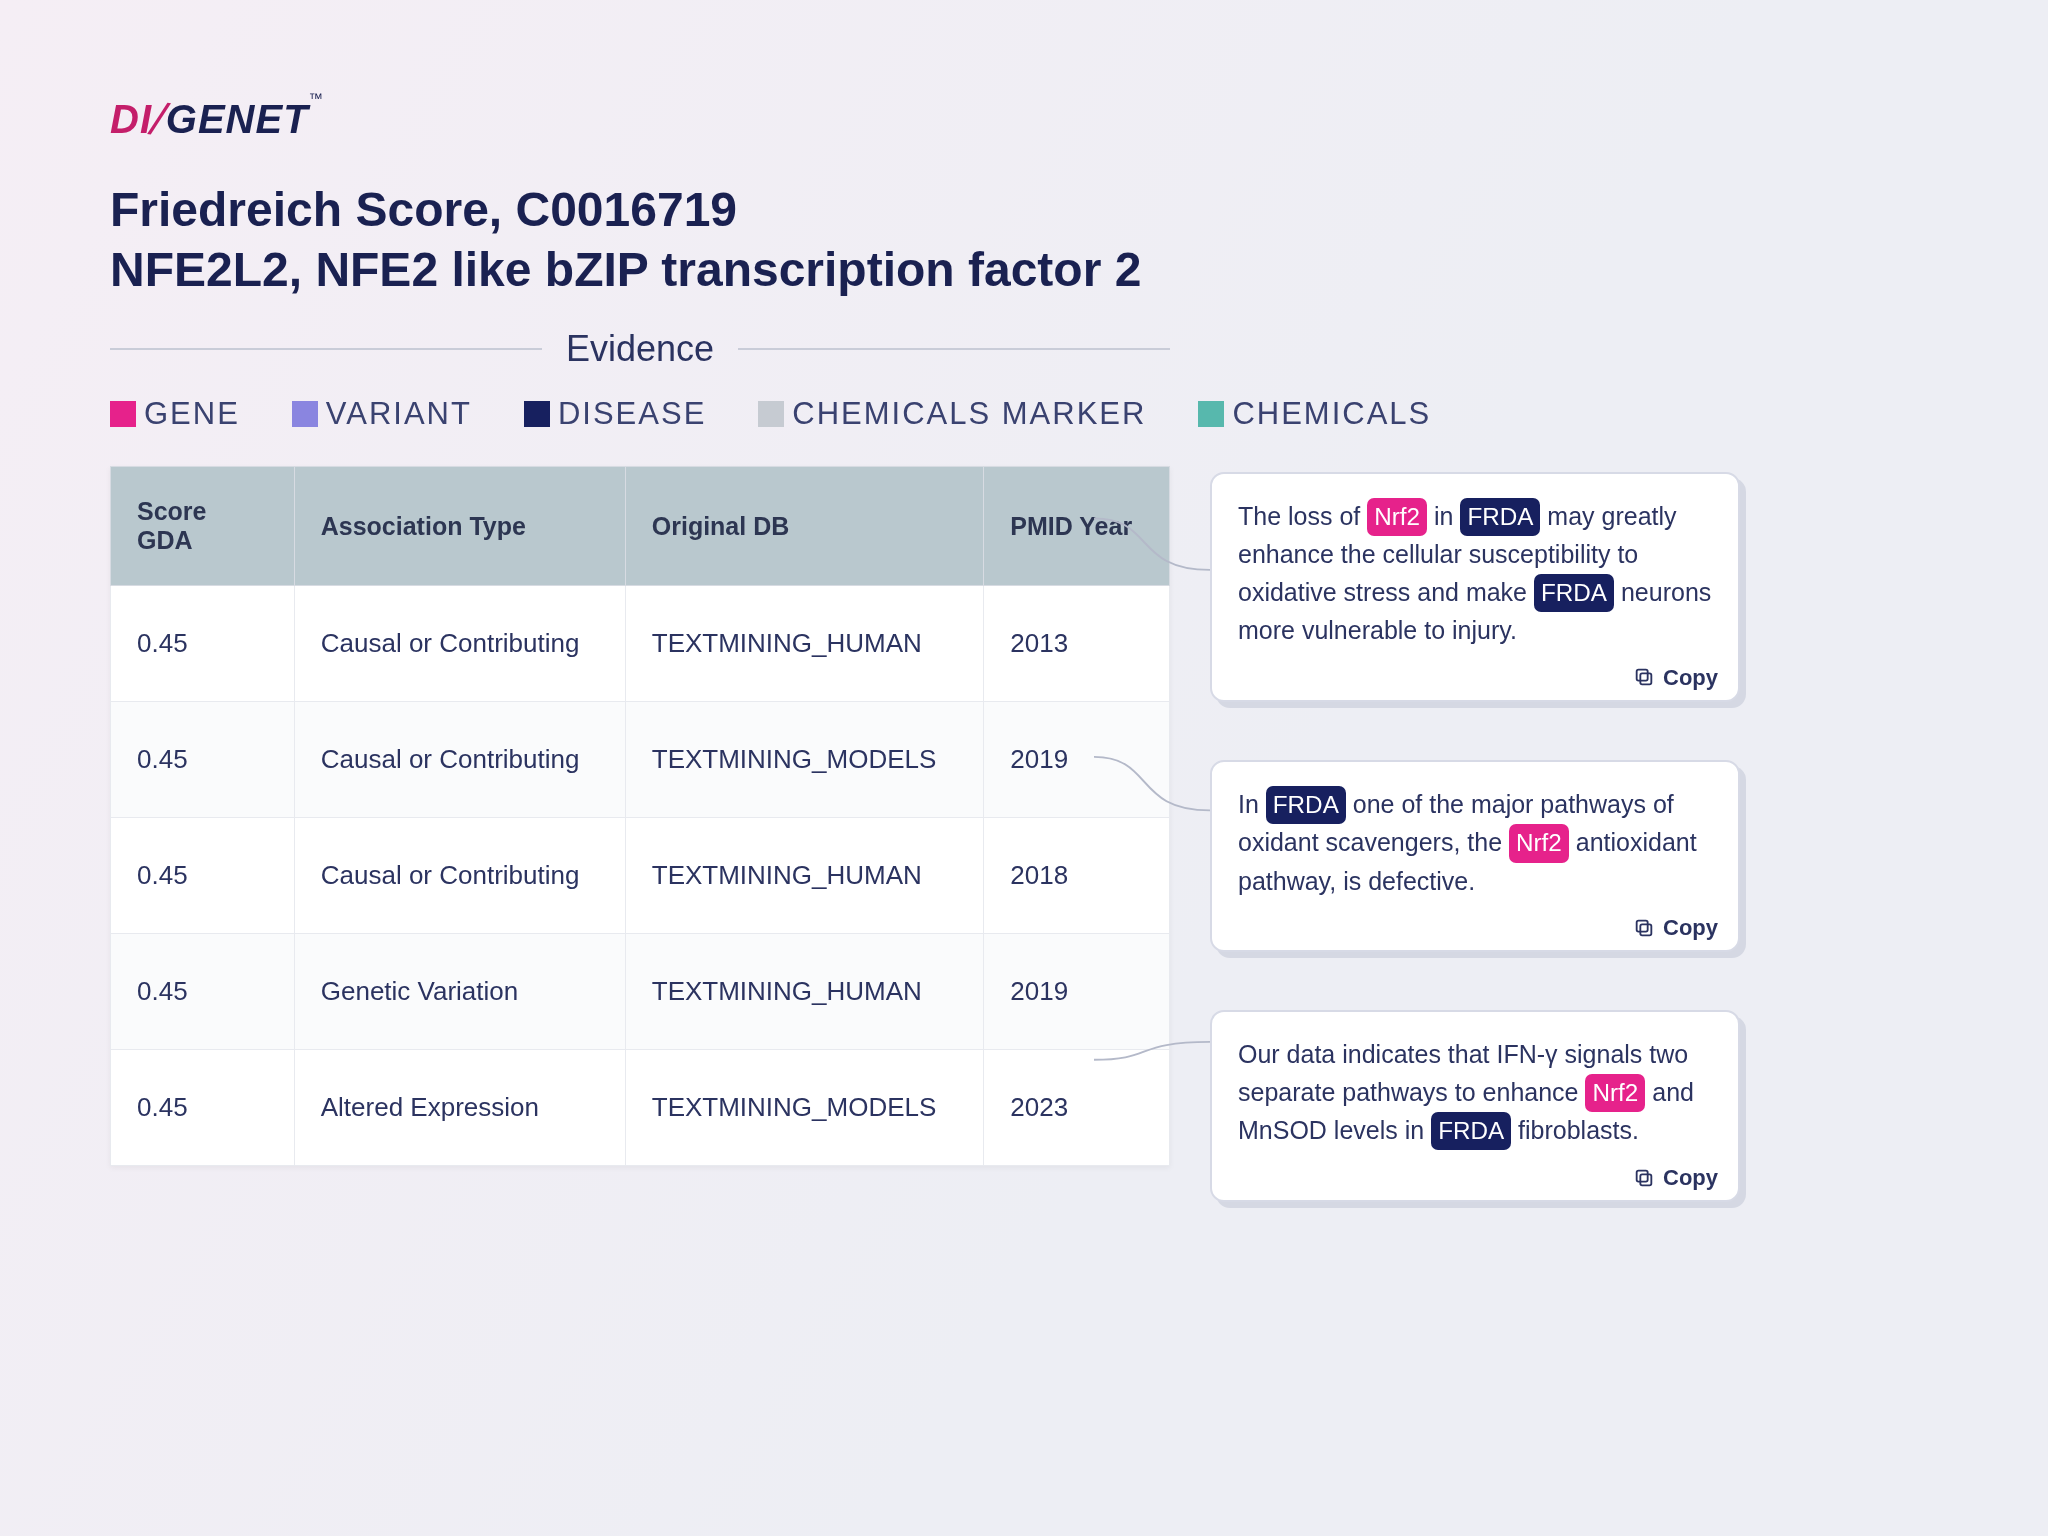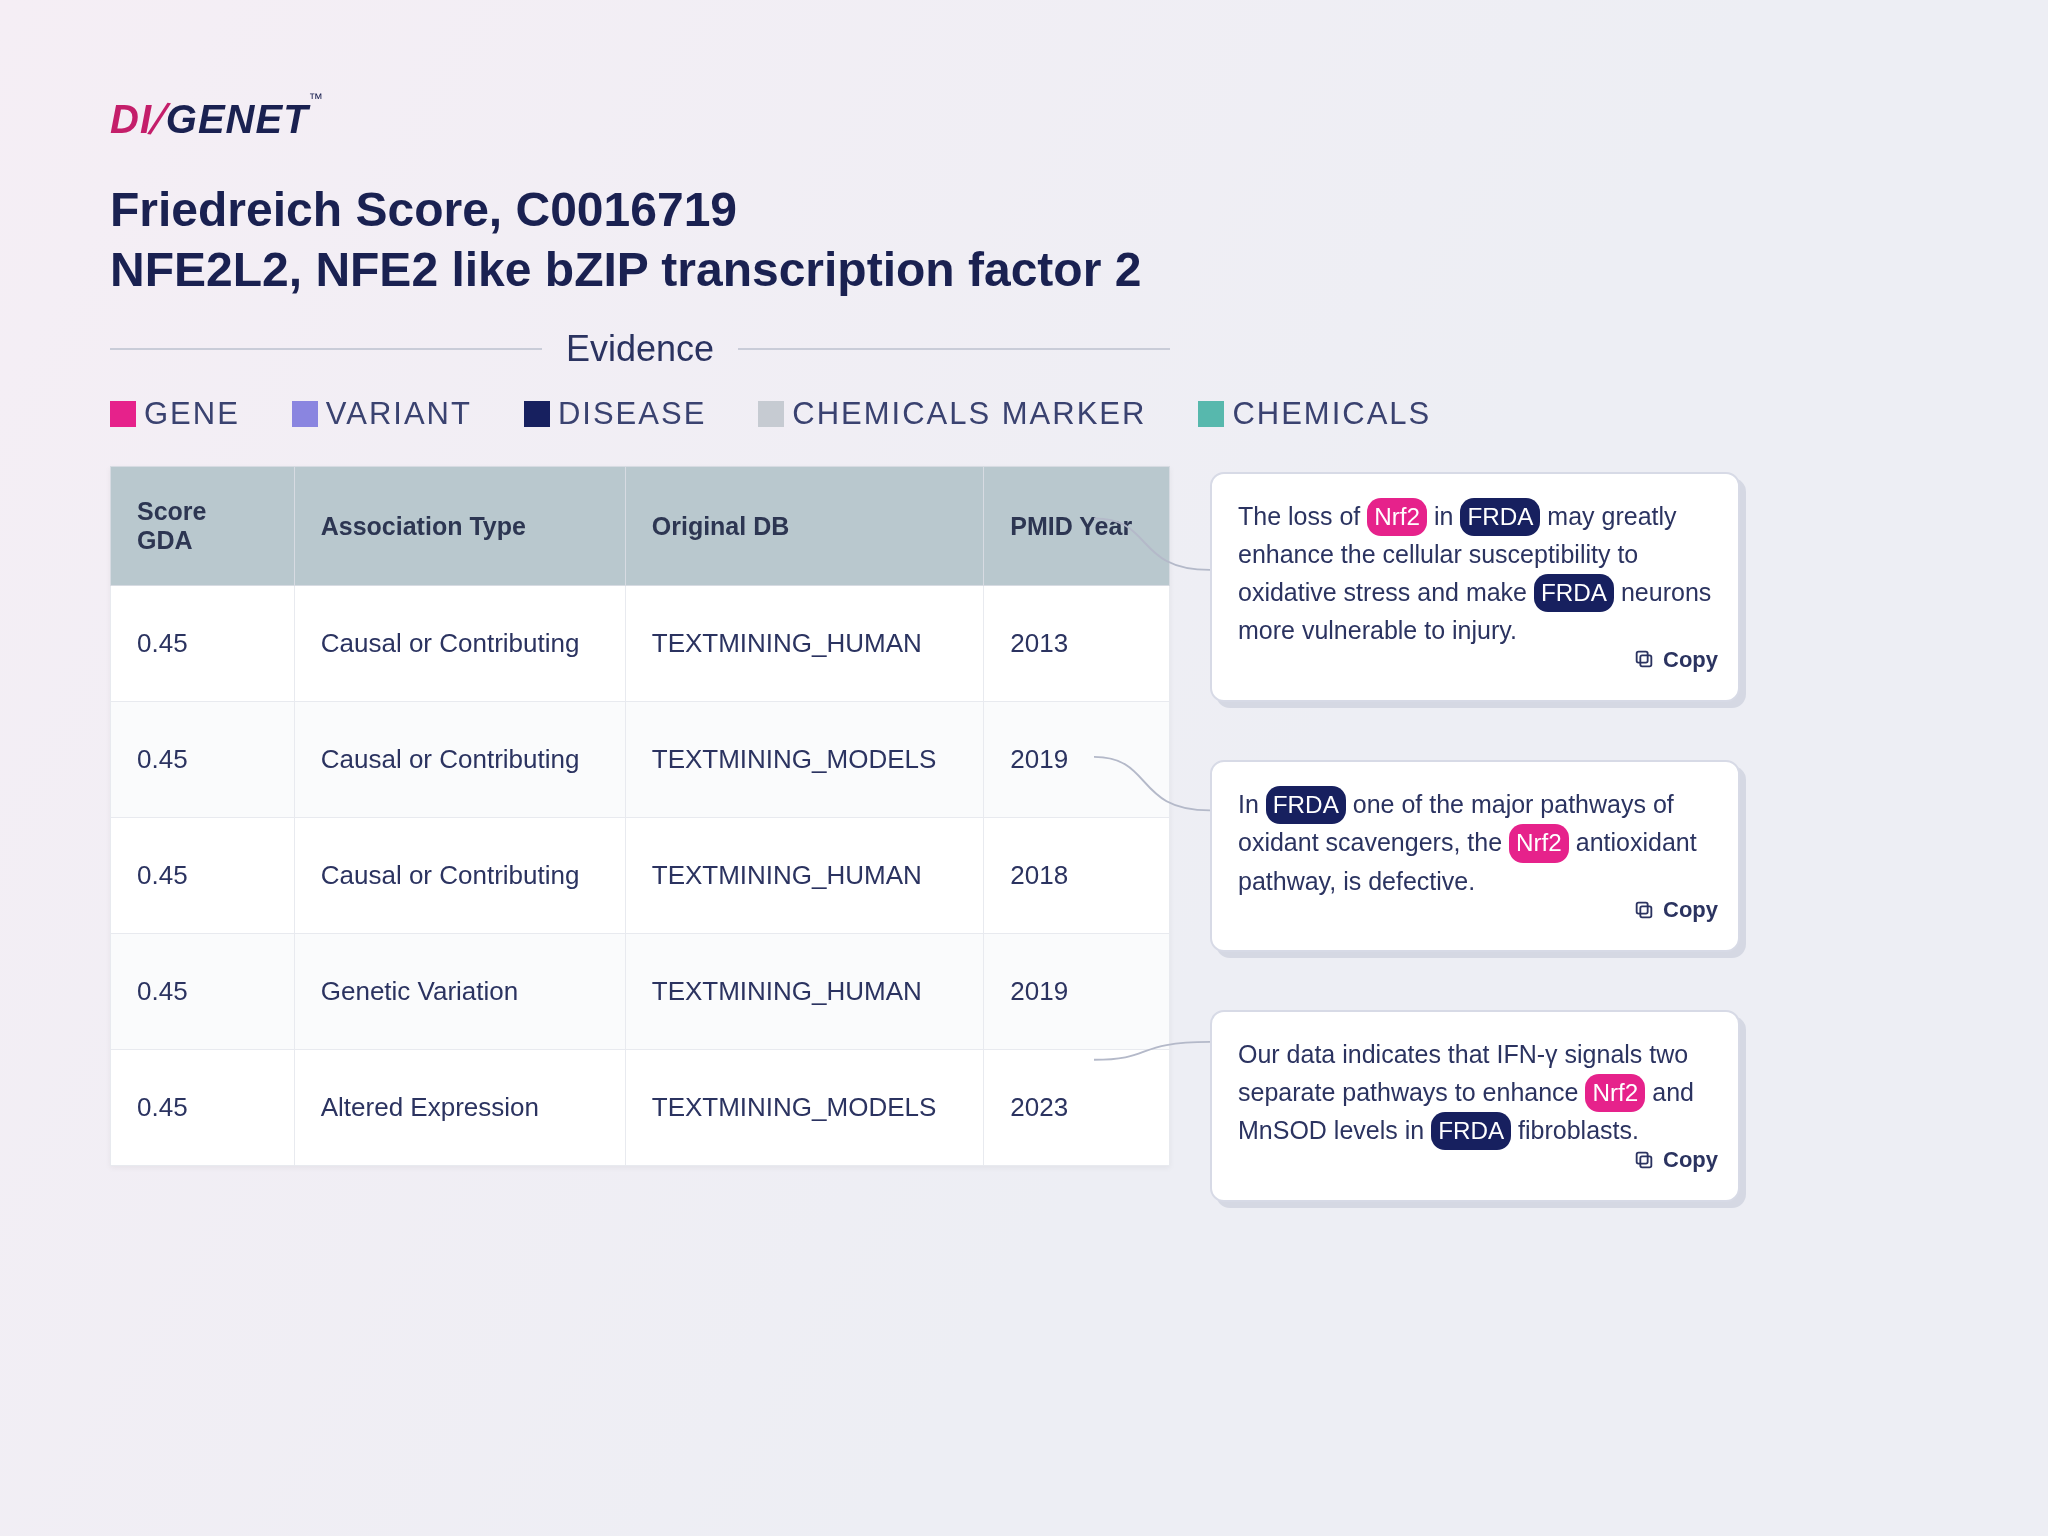--- a/index.html
+++ b/index.html
@@ -103,30 +103,30 @@
     font-size:25px;
     line-height:1.5;
     color:#2b3360;
     box-shadow: 6px 6px 0 0 #d5d8e3;
     position:relative;
   }
   .tag {
     display:inline-block;
     color:#fff;
     padding:1px 7px;
-    border-radius:14px;
+    border-radius:7px;
     font-size:0.97em;
     font-weight:500;
   }
   .tag-gene { background:#e6228b; }
   .tag-disease { background:#17205f; }
   .copy {
     position:absolute;
     right:20px;
-    bottom:24px;
+    bottom:6px;
     display:flex;
     align-items:center;
     gap:8px;
     font-size:22px;
     font-weight:700;
     color:#2b3360;
     cursor:pointer;
   }
   .copy svg { width:22px; height:22px; stroke:#2b3360; fill:none; stroke-width:2; }
 </style>

